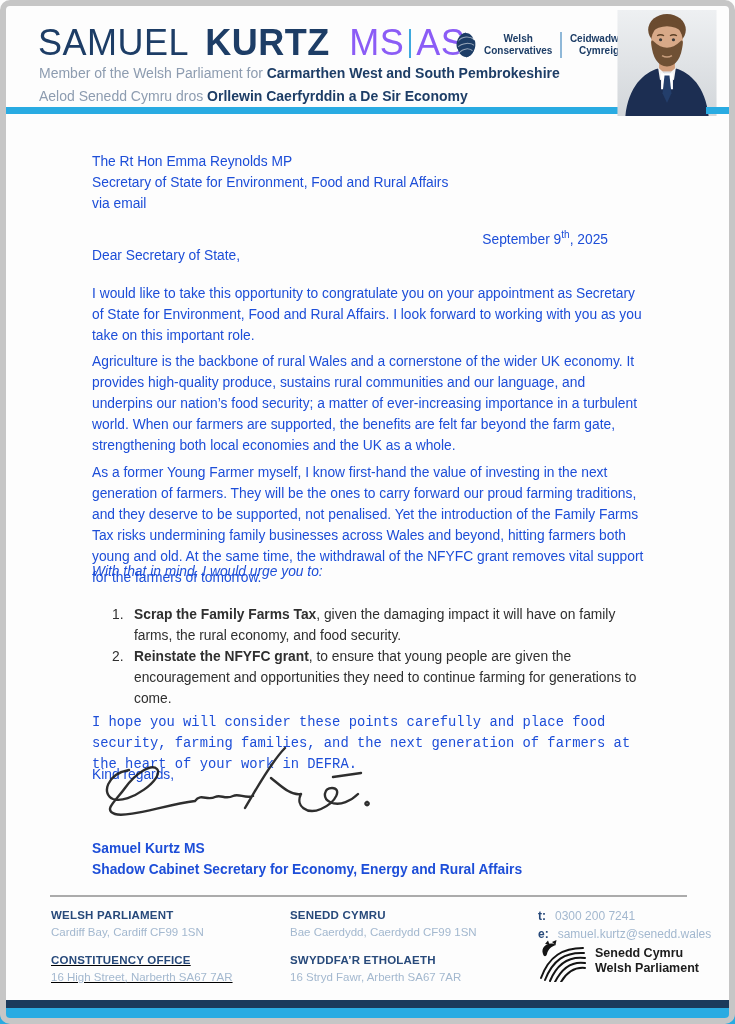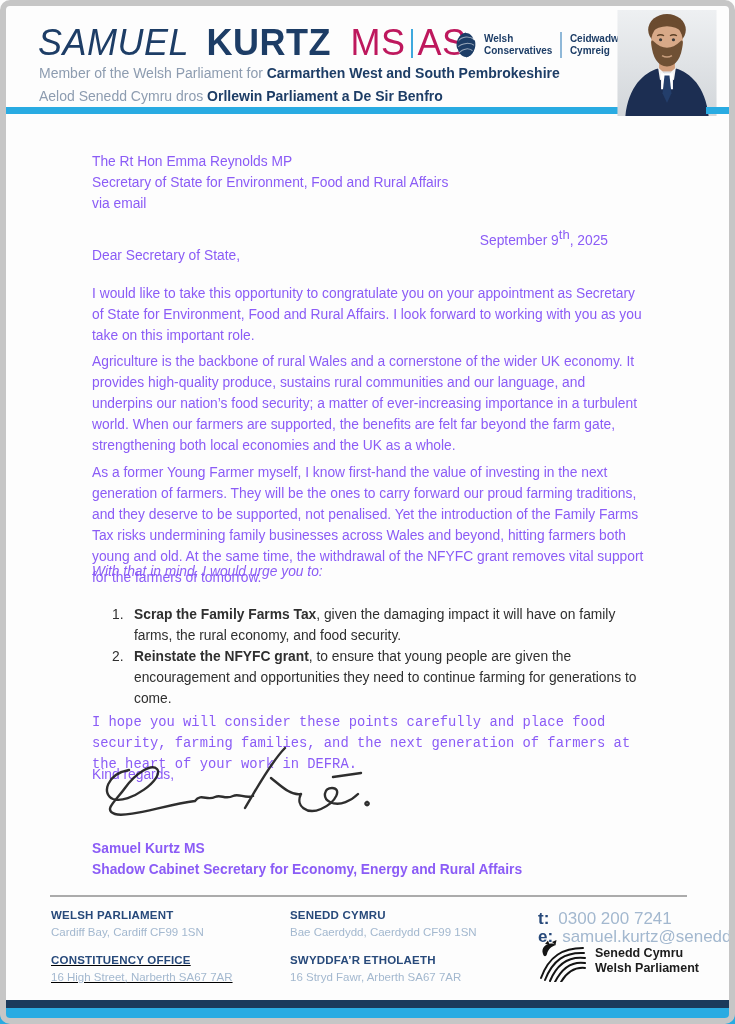--- a/index.html
+++ b/index.html
@@ -5,44 +5,44 @@
   * { box-sizing: border-box; }
   body { margin:0; background:#ffffff; }
   .canvas { position:relative; width:735px; height:1024px; background:#fdfdfd;
             overflow:hidden; font-family:"Liberation Sans", sans-serif; }
   .frame { position:absolute; inset:0; border:6px solid #c6c6c6; border-radius:10px;
            pointer-events:none; z-index:60; }
 
   
   .brand-name { position:absolute; left:38px; top:22px; font-size:36px; color:#1d3d66;
                 letter-spacing:.5px; white-space:nowrap; z-index:2; }
-  .fn { font-weight:400;font-style:italic; }
+  .fn { font-weight:400; }
   .ln { font-weight:700; margin-left:7px; }
-  .pn { font-weight:400; color:#be185d; margin-left:9px; }
+  .pn { font-weight:400; color:#8b5cf6; margin-left:9px; }
   .pn-bar { display:inline-block; width:2px; height:29px; background:#3ea9de;
             margin:0 5px; vertical-align:-3px; }
   .brand-sub { position:absolute; left:39px; font-size:14px; color:#8d9cb0; z-index:2; }
   .brand-sub b { color:#1d3d66; }
   .sub1 { top:65px; } .sub2 { top:88px; }
 
   .party { position:absolute; left:455px; top:31px; display:flex; align-items:center; z-index:2; }
-  .party-col { font-size:10px; font-weight:700; color:#1d3d66; line-height:12px; }
+  .party-col { font-size:10px; font-weight:700; color:#1d3d66; line-height:12px;text-align:center; }
   .party-div { width:1.5px; height:26px; background:#8fb8d8; margin:0 8px; }
   .party-mark { margin-right:7px; }
 
   .photo { position:absolute; left:617px; top:10px; width:100px; height:106px; z-index:2; }
 
   .bar-top-left  { position:absolute; left:0;   top:107px; width:620px; height:7px; background:#29abe2; z-index:1; }
   .bar-top-right { position:absolute; left:706px; top:107px; width:29px; height:7px; background:#29abe2; z-index:3; }
 
   
-  .txt { position:absolute; left:92px; width:553px; font-size:13.8px; line-height:21px; color:#8b5cf6; }
+  .txt { position:absolute; left:92px; width:553px; font-size:13.8px; line-height:21px; color:#1d4ed8; }
   .recipient  { top:151px; }
   .dateline   { top:224px; width:516px; text-align:right; }
-  .dateline sup { font-size:13px; }
+  .dateline sup { font-size:10px; }
   .salutation { top:245px; }
   .p1 { top:283px; } .p2 { top:351px; } .p3 { top:462px; }
   .list-intro { top:561px;font-style:italic; }
   .list { position:absolute; left:112px; top:604px; width:534px; font-size:13.8px;
           line-height:21px; color:#2f2f2f; }
   .li { display:flex; }
   .li-num  { width:22px; flex:none; }
   .li-body { flex:1; }
   .closing { top:712px;font-family:Liberation Mono, monospace; }
   .signoff { top:764px; }
@@ -50,21 +50,21 @@
   .sig-name  { top:838px; font-weight:700; }
   .sig-title { top:859px; font-weight:700; }
 
   
   .f-divider { position:absolute; left:50px; top:895px; width:637px; height:2px; background:#ababab; }
   .f-block { position:absolute; }
   .f-label { font-size:11.5px; font-weight:700; color:#27497a; letter-spacing:.2px; }
   .f-value { font-size:11.5px; color:#a3b8cf; margin-top:5px; }
   .fc1a { left:51px;  top:909px; } .fc1b { left:51px;  top:954px;text-decoration:underline; }
   .fc2a { left:290px; top:909px; } .fc2b { left:290px; top:954px; }
-  .f-contact { position:absolute; left:538px; font-size:17px; }
+  .f-contact { position:absolute; left:538px; font-size:12px; }
   .fca { top:909px; } .fcb { top:927px; }
   .f-contact .f-key { font-weight:700; color:#27497a; margin-right:9px; }
   .f-contact .f-val { color:#a3b8cf; }
   .senedd { position:absolute; left:537px; top:940px; display:flex; align-items:center; z-index:2; }
   .senedd-text { font-size:12.5px; font-weight:700; color:#1c1c1c; line-height:15px; margin-left:8px; }
 
   .bar-bottom-navy { position:absolute; left:0; top:1000px; width:735px; height:8px;  background:#1b3a5c; }
   .bar-bottom-blue { position:absolute; left:0; top:1008px; width:735px; height:16px; background:#29abe2; }
 </style>
 </head>
@@ -75,21 +75,21 @@
   <div class="brand-name">
     <span class="fn">SAMUEL</span>
     <span class="ln">KURTZ</span>
     <span class="pn"><span>MS</span><span class="pn-bar"></span><span>AS</span></span>
   </div>
 
   <div class="brand-sub sub1">
     <span>Member of the Welsh Parliament for </span><b>Carmarthen West and South Pembrokeshire</b>
   </div>
   <div class="brand-sub sub2">
-    <span>Aelod Senedd Cymru dros </span><b>Orllewin Parliament a De Sir Benfro</b>
+    <span>Aelod Senedd Cymru dros </span><b>Orllewin Caerfyrddin a De Sir Economy</b>
   </div>
 
   <div class="party">
     <svg class="party-mark" width="22" height="28" viewBox="0 0 24 30">
       <ellipse cx="12" cy="15" rx="9.5" ry="13" fill="#1d3d66"></ellipse>
       <path d="M3,11 C8,5 16,5 21,9 M2,18 C8,12 17,12 22,16 M4,24 C9,18 16,18 20,22" stroke="#ffffff" stroke-width="1.1" fill="none" opacity="0.55"></path>
       <path d="M12,2 C4,4 1,12 3,19 M12,28 C19,26 23,18 21,10" stroke="#1d3d66" stroke-width="1.4" fill="none"></path>
     </svg>
     <div class="party-col">
       <div>Welsh</div>

